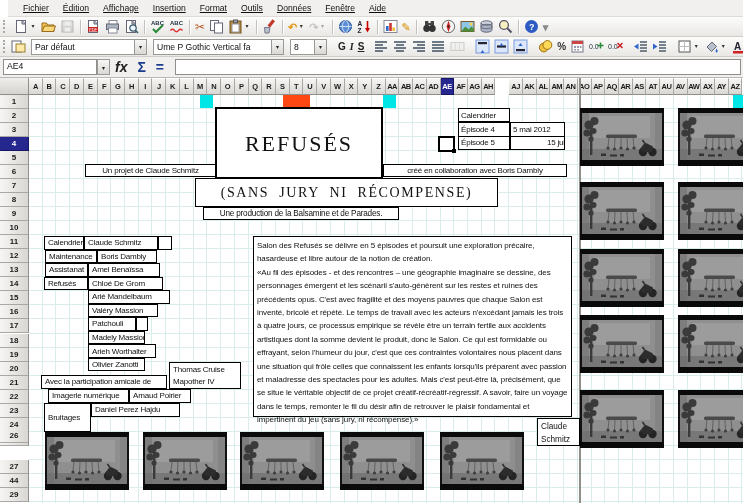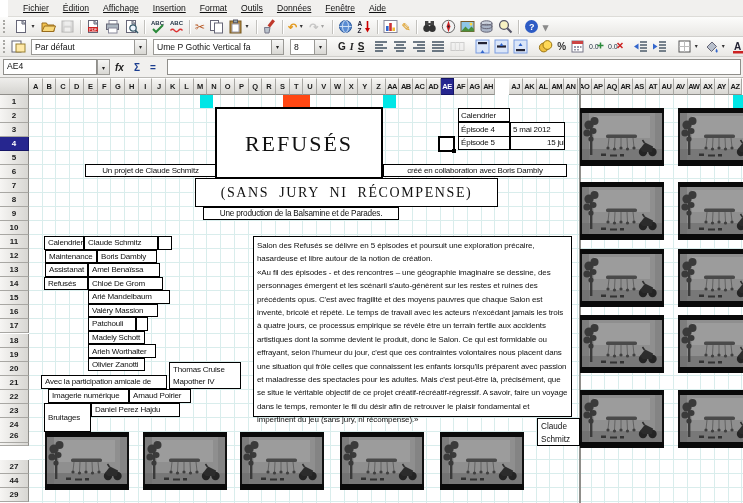--- a/index.html
+++ b/index.html
@@ -27,21 +27,21 @@
   .g-italic{font-size:10px;font-style:italic;font-family:"Liberation Serif",serif;color:#222;font-weight:bold;}
   .g-underline{font-size:10px;color:#222;text-decoration:underline;}
   .g-percent{font-size:10px;color:#333;}
   .combo{display:flex;align-items:center;height:17px;margin:0 3px;}
   .combo-text{background:#fff;border:1px solid #9a9995;border-right:none;height:16px;line-height:14px;padding:0 3px;font-size:8.6px;white-space:nowrap;overflow:hidden;}
   .dbtn{width:13px;height:16px;background:linear-gradient(#f7f7f6,#d9d8d4);border:1px solid #9a9995;font-size:6px;display:flex;align-items:center;justify-content:center;color:#222;}
 
   
   #fbar{position:absolute;top:57px;left:0;width:743px;height:21px;background:#f1f0ee;border-bottom:1px solid #b9b8b4;display:flex;align-items:center;padding-left:3px;}
   #namebox{width:94px;height:16px;background:#fff;border:1px solid #8f8e8a;font-size:8.6px;padding:1px 3px;}
-  .fbtn{margin:0 5px;color:#1a3c8f;font-weight:bold;font-size:10px;}
+  .fbtn{margin:0 5px;color:#1a3c8f;font-weight:bold;font-size:14px;}
   #fx{font-style:italic;color:#222;}
   #finput{flex:1;height:16px;background:#fff;border:1px solid #8f8e8a;margin:0 2px 0 6px;font-size:8.6px;padding:1px 3px;}
 
   
   #sheet{position:absolute;top:78px;left:0;width:743px;height:425px;background:#fff;overflow:hidden;}
   .ch{position:absolute;top:0;height:17px;background:linear-gradient(#f6f5f3,#d8d7d3);border-right:1px solid #a8a7a3;border-bottom:1px solid #8f8e8a;border-top:1px solid #fff;font-size:7.5px;font-weight:bold;display:flex;align-items:center;justify-content:center;letter-spacing:-0.5px;color:#1a1a1a;}
   .rh{position:absolute;left:0;width:29px;background:linear-gradient(90deg,#f6f5f3,#d8d7d3);border-right:1px solid #8f8e8a;border-bottom:1px solid #a8a7a3;font-size:8px;font-weight:bold;display:flex;align-items:center;justify-content:center;color:#1a1a1a;}
   .sel{background:#26268f !important;color:#fff !important;border-color:#151565 !important;}
   #corner{position:absolute;left:0;top:0;width:29px;height:17px;background:linear-gradient(#efeeec,#d5d4d0);border-right:1px solid #8f8e8a;border-bottom:1px solid #8f8e8a;}
   #cells{position:absolute;left:29px;top:17px;width:714px;height:408px;
@@ -620,21 +620,21 @@
         <div class="cred" style="left: 45px; top: 171.5px; width: 52px; height: 13.5px;">Maintenance</div>
         <div class="cred" style="left: 97px; top: 171.5px; width: 60px; height: 13.5px;">Boris Dambly</div>
         <div class="cred" style="left: 45px; top: 185px; width: 43px; height: 13.5px;">Assistanat</div>
         <div class="cred" style="left: 88px; top: 185px; width: 72px; height: 13.5px;">Amel Benaïssa</div>
         <div class="cred" style="left: 44px; top: 198.5px; width: 44px; height: 13.5px;">Refusés</div>
         <div class="cred" style="left: 88px; top: 198.5px; width: 75px; height: 13.5px;">Chloé De Grom</div>
         <div class="cred" style="left: 88px; top: 212px; width: 82px; height: 13.5px;">Arié Mandelbaum</div>
         <div class="cred" style="left: 88px; top: 225.5px; width: 70px; height: 13.5px;">Valéry Massion</div>
         <div class="cred" style="left: 88px; top: 239px; width: 48px; height: 13.5px;">Patchouli</div>
         <div class="cred" style="left: 136px; top: 239px; width: 12px; height: 13.5px;"></div>
-        <div class="cred" style="left: 88px; top: 252.5px; width: 57px; height: 13.5px;">Madely Schott</div>
+        <div class="cred" style="left: 88px; top: 252.5px; width: 57px; height: 13.5px;">Madely Massion</div>
         <div class="cred" style="left: 88px; top: 266px; width: 68px; height: 14px;">Arieh Worthalter</div>
         <div class="cred" style="left: 88px; top: 279.5px; width: 57px; height: 13.5px;">Olivier Zanotti</div>
         <div class="cred" style="left: 41px; top: 297px; width: 126px; height: 13.5px;">Avec la participation amicale de</div>
         <div class="cred" style="left: 169px; top: 284px; width: 72px; height: 27px; white-space: normal; line-height: 12px;">Thomas Cruise Mapother IV</div>
         <div class="cred" style="left: 48px; top: 311px; width: 81px; height: 13.5px;">Imagerie numérique</div>
         <div class="cred" style="left: 129px; top: 311px; width: 62px; height: 13.5px;">Arnaud Poirier</div>
         <div class="cred" style="left: 44px; top: 325px; width: 47px; height: 29px;">Bruitages</div>
         <div class="cred" style="left: 91px; top: 325px; width: 89px; height: 13.5px;">Daniel Perez Hajdu</div>
         <div id="parabox" style="left: 253px; top: 158px; width: 319px; height: 181px;">Salon des Refusés se délivre en 5 épisodes et poursuit une exploration précaire, hasardeuse et libre autour de la notion de création.
 «Au fil des épisodes - et des rencontres – une géographie imaginaire se dessine, des personnages émergent et les scénarii s'auto-génèrent sur les restes et ruines des précédents opus. C'est avec fragilité et des moyens pauvres que chaque Salon est inventé, bricolé et répété. Le temps de travail avec les acteurs n'excédant jamais les trois à quatre jours, ce processus empirique se révèle être un terrain fertile aux accidents artistiques dont la somme devient le produit, donc le Salon. Ce qui est formidable ou effrayant, selon l'humeur du jour, c'est que ces contraintes volontaires nous placent dans une situation qui frôle celles que connaissent les enfants lorsqu'ils préparent avec passion et maladresse des spectacles pour les adultes. Mais c'est peut-être là, précisément, que se situe le véritable objectif de ce projet créatif-récréatif-régressif. A savoir, faire un voyage dans le temps, remonter le fil du désir afin de retrouver le plaisir fondamental et impertinent du jeu (sans jury, ni récompense).»</div>

